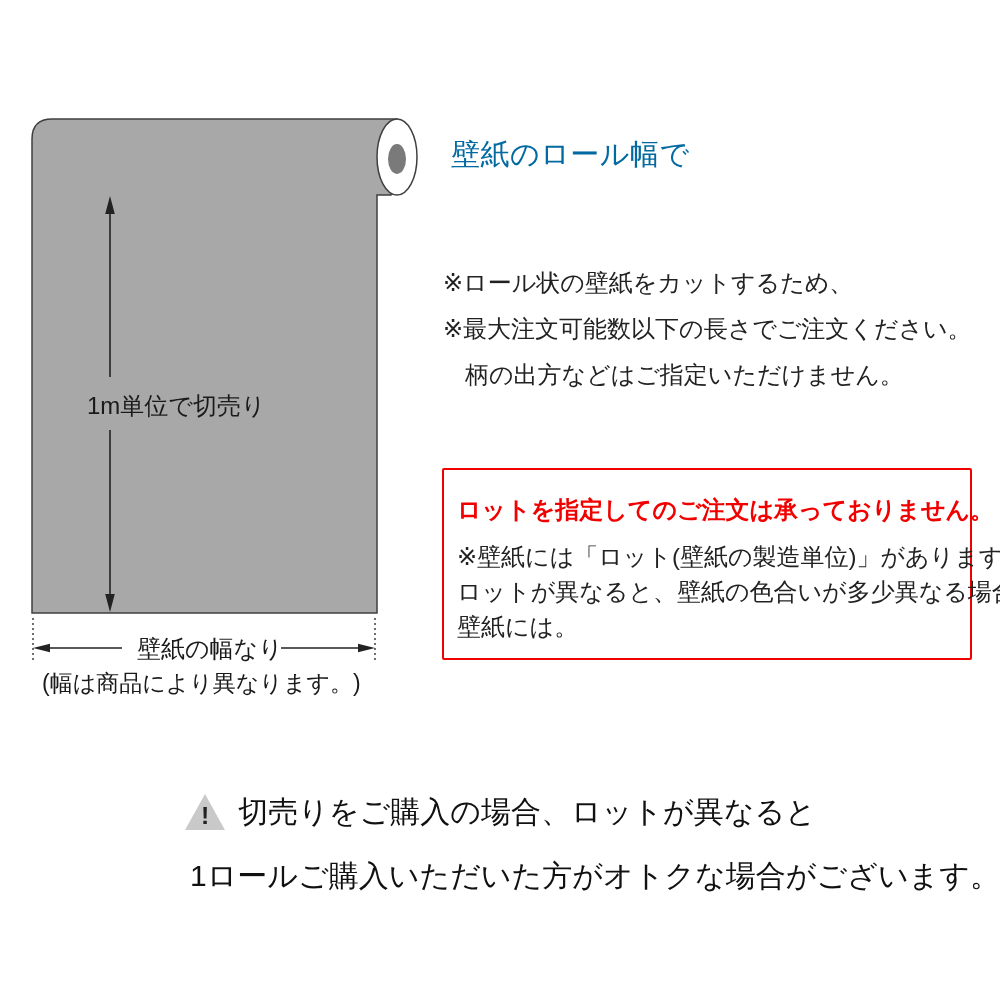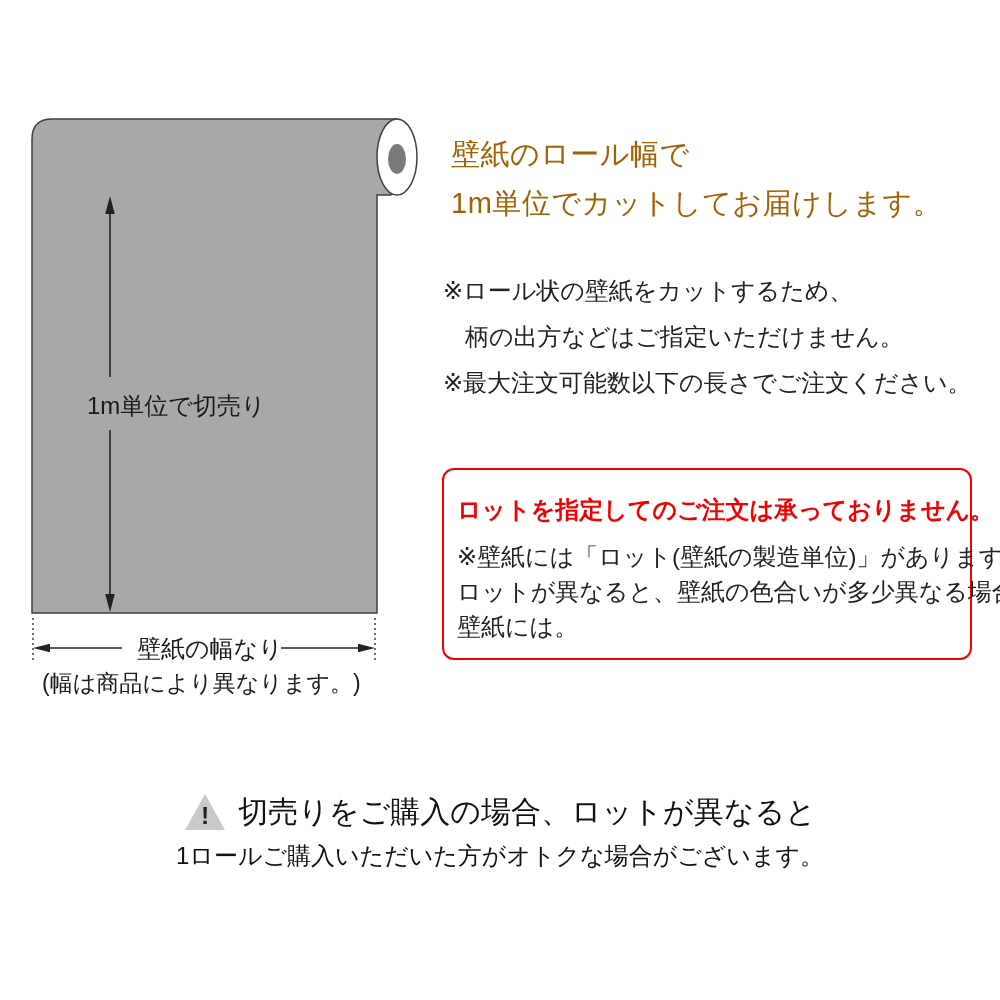--- a/index.html
+++ b/index.html
@@ -4,38 +4,38 @@
 <style>
   html,body{margin:0;padding:0;background:#fff;}
   .canvas{
     position:relative;width:1000px;height:1000px;background:#ffffff;
     font-family:"Liberation Sans","DejaVu Sans",sans-serif;color:#1a1a1a;overflow:hidden;
   }
   .diagram{position:absolute;left:0;top:0;width:440px;height:720px;}
   .diagram text{font-family:"Liberation Sans","DejaVu Sans",sans-serif;fill:#1a1a1a;font-size:24px;}
   .diagram .caption-text{font-size:23px;}
   .heading{
-    position:absolute;left:451px;top:130px;font-size:29px;line-height:49px;color:#a16207;
+    position:absolute;left:451px;top:130px;font-size:29px;line-height:49px;color:#0369a1;
     letter-spacing:0.5px;white-space:nowrap;
   }
   .notes{
-    position:absolute;left:443px;top:268px;font-size:24px;line-height:46px;color:#222;
+    position:absolute;left:443px;top:260px;font-size:24px;line-height:46px;color:#222;
     white-space:nowrap;
   }
   .notes .indent{padding-left:22px;}
   .lot-box{
     position:absolute;left:442px;top:468px;width:530px;height:192px;box-sizing:border-box;
-    border:2px solid #f10000;border-radius:12px;background:#fff;
+    border:2px solid #f10000;border-radius:2px;background:#fff;
     padding:24px 8px 0 13px;white-space:nowrap;
   }
   .lot-title{font-size:24px;font-weight:bold;color:#f10000;letter-spacing:0;}
   .lot-body{margin-top:13px;font-size:24px;line-height:35px;color:#222;}
   .footer{position:absolute;left:0;top:792px;width:1000px;text-align:center;color:#111;}
   .footer-line1{display:flex;justify-content:center;align-items:center;gap:12px;font-size:30px;line-height:40px;}
-  .footer-line2{margin-top:4px;font-size:24px;line-height:40px;}
+  .footer-line2{margin-top:24px;font-size:30px;line-height:40px;text-align:right;}
   .warn-icon{width:42px;height:38px;flex:0 0 auto;}
   .warn-icon text{font-size:26px;font-weight:bold;fill:#222;text-anchor:middle;
     font-family:"Liberation Sans","DejaVu Sans",sans-serif;}
 </style>
 </head>
 <body>
 
 <div class="canvas">
 
   <svg class="diagram" viewBox="0 0 440 720" xmlns="http://www.w3.org/2000/svg">
@@ -62,27 +62,26 @@
       <line x1="281" y1="648" x2="371" y2="648"></line>
     </g>
     <polygon points="33,648 50,643.7 50,652.3" fill="#222"></polygon>
     <polygon points="375,648 358,643.7 358,652.3" fill="#222"></polygon>
     <text x="137" y="657">壁紙の幅なり</text>
     <text class="caption-text" x="42" y="691">(幅は商品により異なります。)</text>
   </svg>
 
   <div class="heading">
     <div>壁紙のロール幅で</div>
-    <div>1m単位でカットしてお届けします。</div>
   </div>
 
   <div class="notes">
     <div class="note-line">※ロール状の壁紙をカットするため、</div>
+    <div class="note-line">※最大注文可能数以下の長さでご注文ください。</div>
     <div class="note-line indent">柄の出方などはご指定いただけません。</div>
-    <div class="note-line">※最大注文可能数以下の長さでご注文ください。</div>
   </div>
 
   <div class="lot-box">
     <div class="lot-title">ロットを指定してのご注文は承っておりません。</div>
     <div class="lot-body">
       <div>※壁紙には「ロット(壁紙の製造単位)」があります。</div>
       <div>ロットが異なると、壁紙の色合いが多少異なる場合</div>
       <div>壁紙には。</div>
     </div>
   </div>

